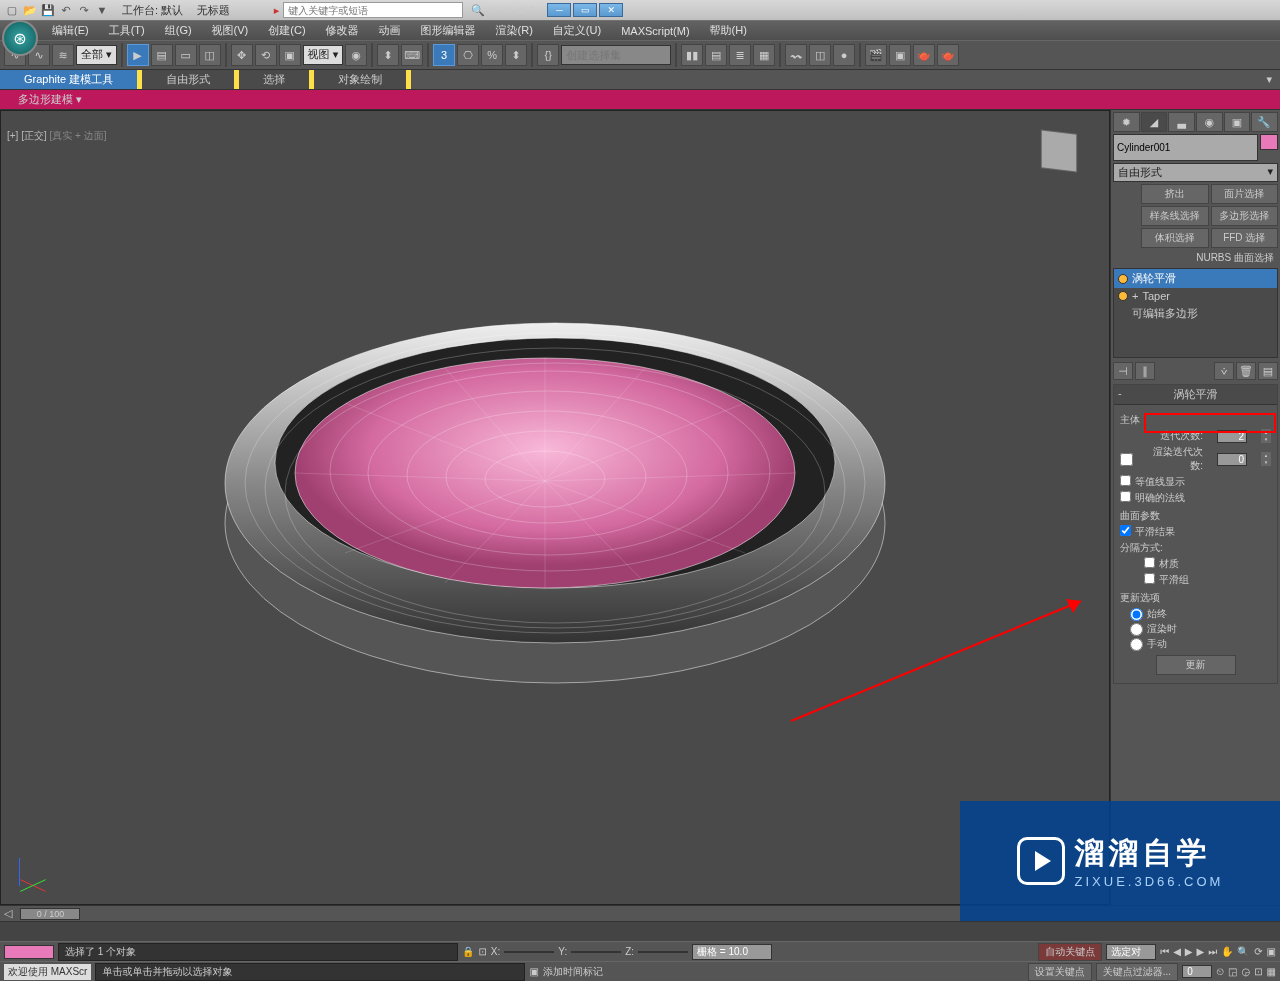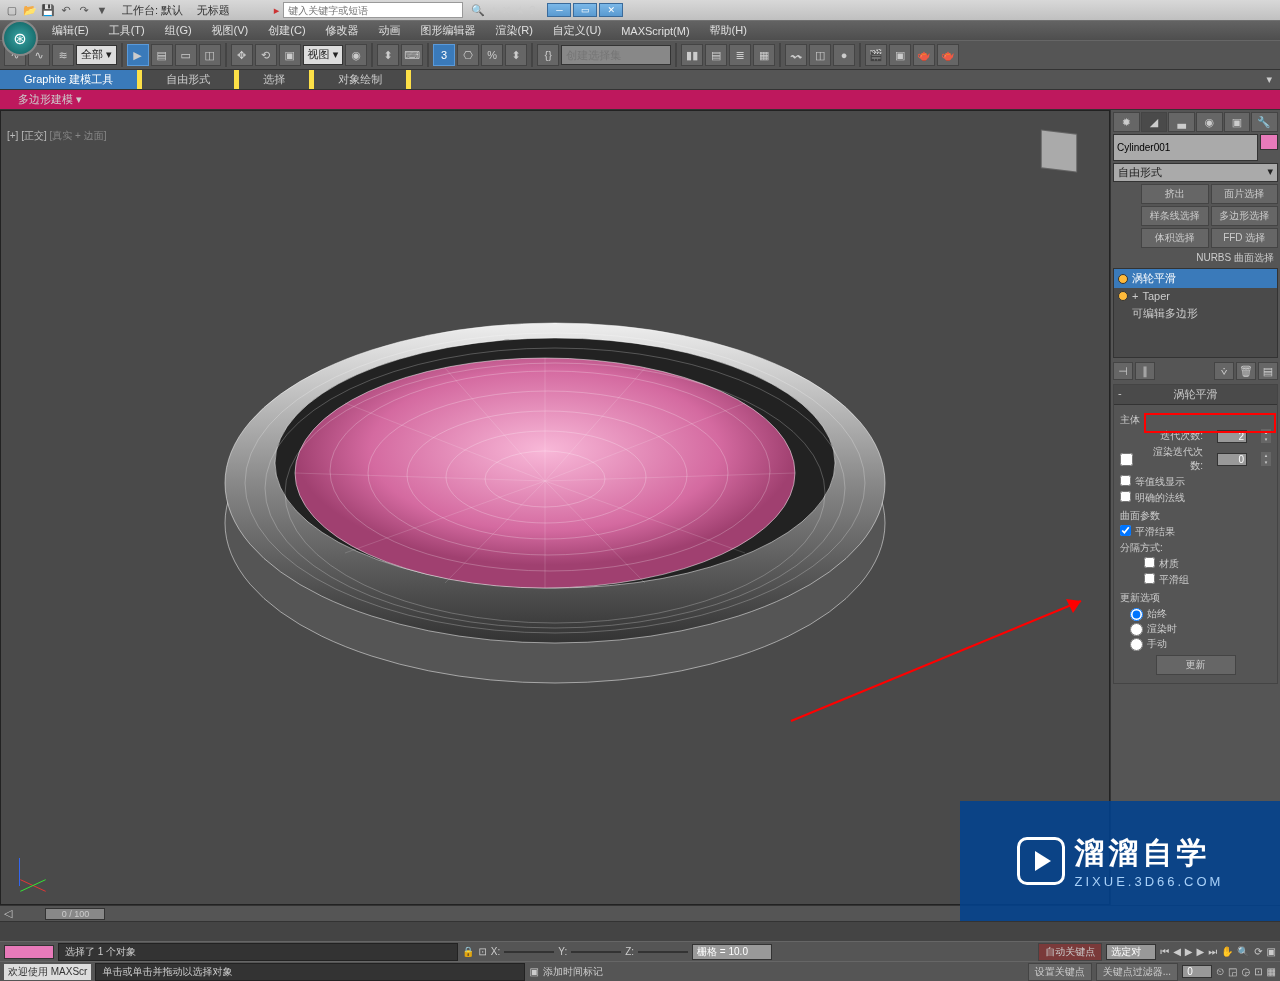--- a/index.html
+++ b/index.html
@@ -82,21 +82,21 @@
 .rad-row { display: flex; align-items: center; gap: 4px; margin: 1px 0; padding-left: 10px; font-size: 10px; }
 .section-lbl { font-size: 10px; margin: 4px 0 2px; }
 .update-btn { width: 80px; margin: 4px auto; display: block; background: #666; border: 1px solid #444; color: #ccc; padding: 2px; font-size: 10px; }
 
 
 .red-box { position: absolute; border: 2px solid #f00; }
 .red-arrow { position: absolute; }
 
 
 .timeslider { height: 16px; background: #555; display: flex; align-items: center; border-top: 1px solid #333; }
-.time-handle { width: 60px; height: 12px; background: #888; border: 1px solid #333; margin-left: 29px; text-align: center; font-size: 9px; }
+.time-handle { width: 60px; height: 12px; background: #888; border: 1px solid #333; margin-left: 4px; text-align: center; font-size: 9px; }
 .timeline-ruler { height: 20px; background: #444; border-top: 1px solid #333; position: relative; }
 
 
 .status-row { height: 20px; background: #555; display: flex; align-items: center; gap: 4px; padding: 0 4px; border-top: 1px solid #666; font-size: 10px; }
 .status-row .swatch { width: 50px; height: 14px; background: #e87aba; border: 1px solid #333; }
 .status-row .field { background: #999; border: 1px solid #333; padding: 0 4px; color: #fff; min-width: 50px; }
 .status-row .btn { background: #666; border: 1px solid #444; padding: 1px 6px; }
 .status-row .spacer { flex: 1; }
 
 

